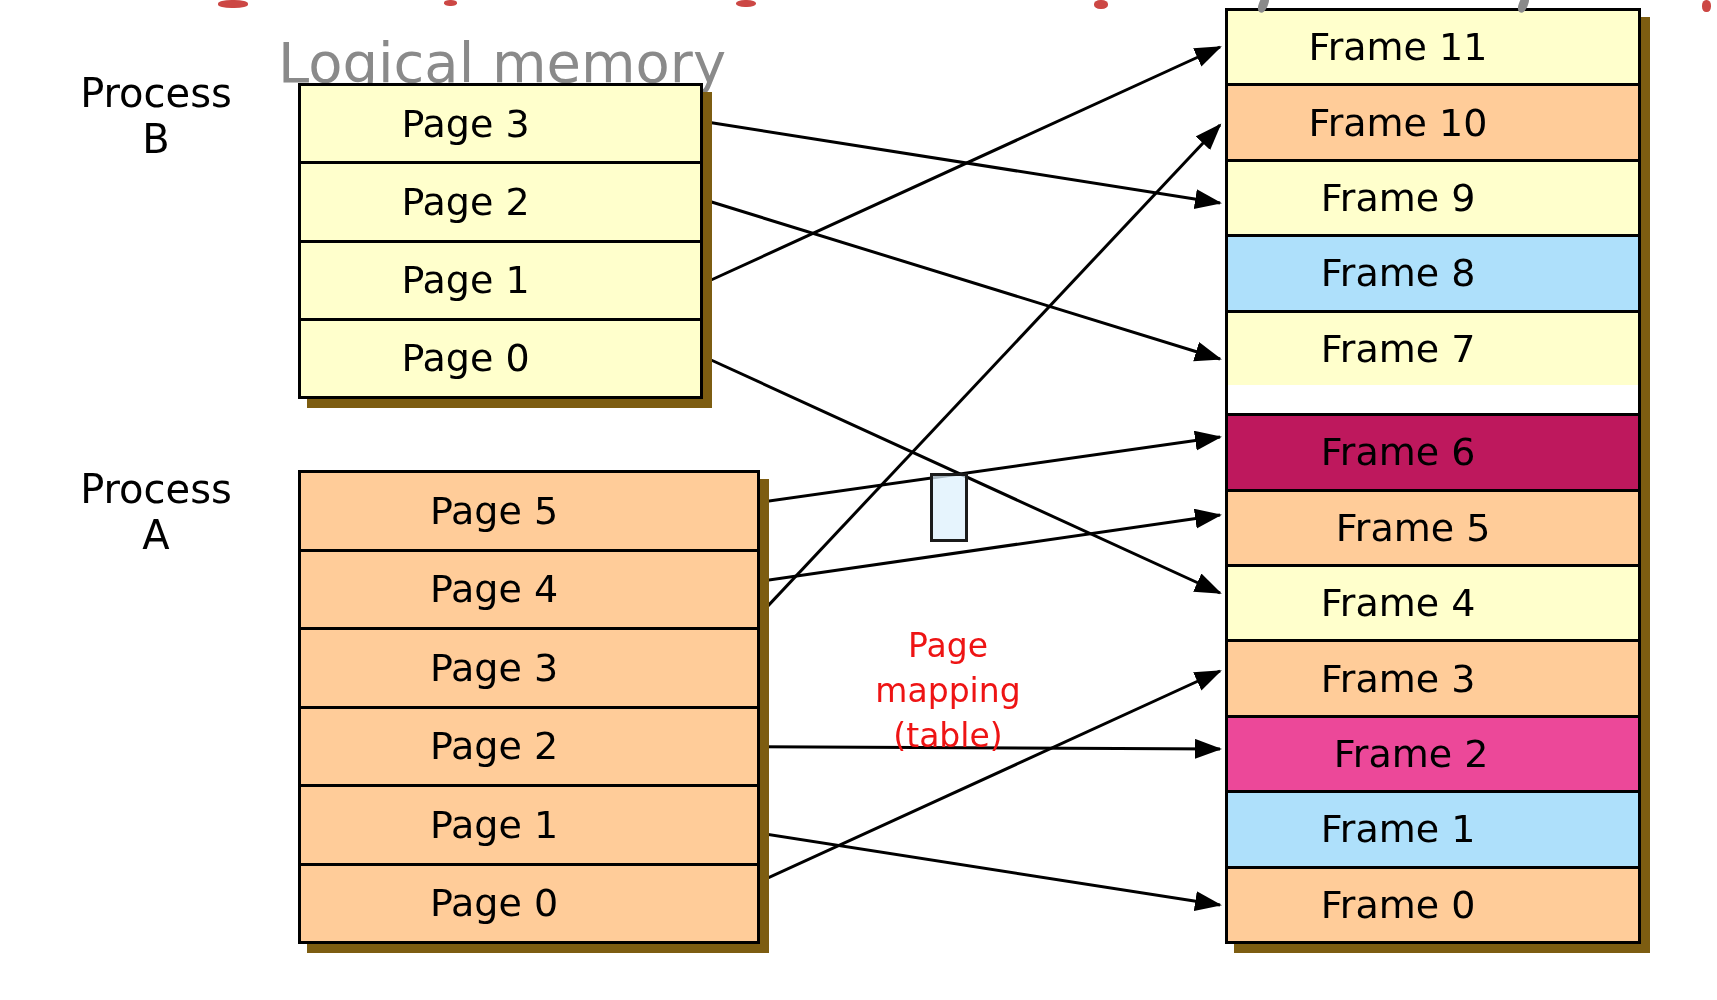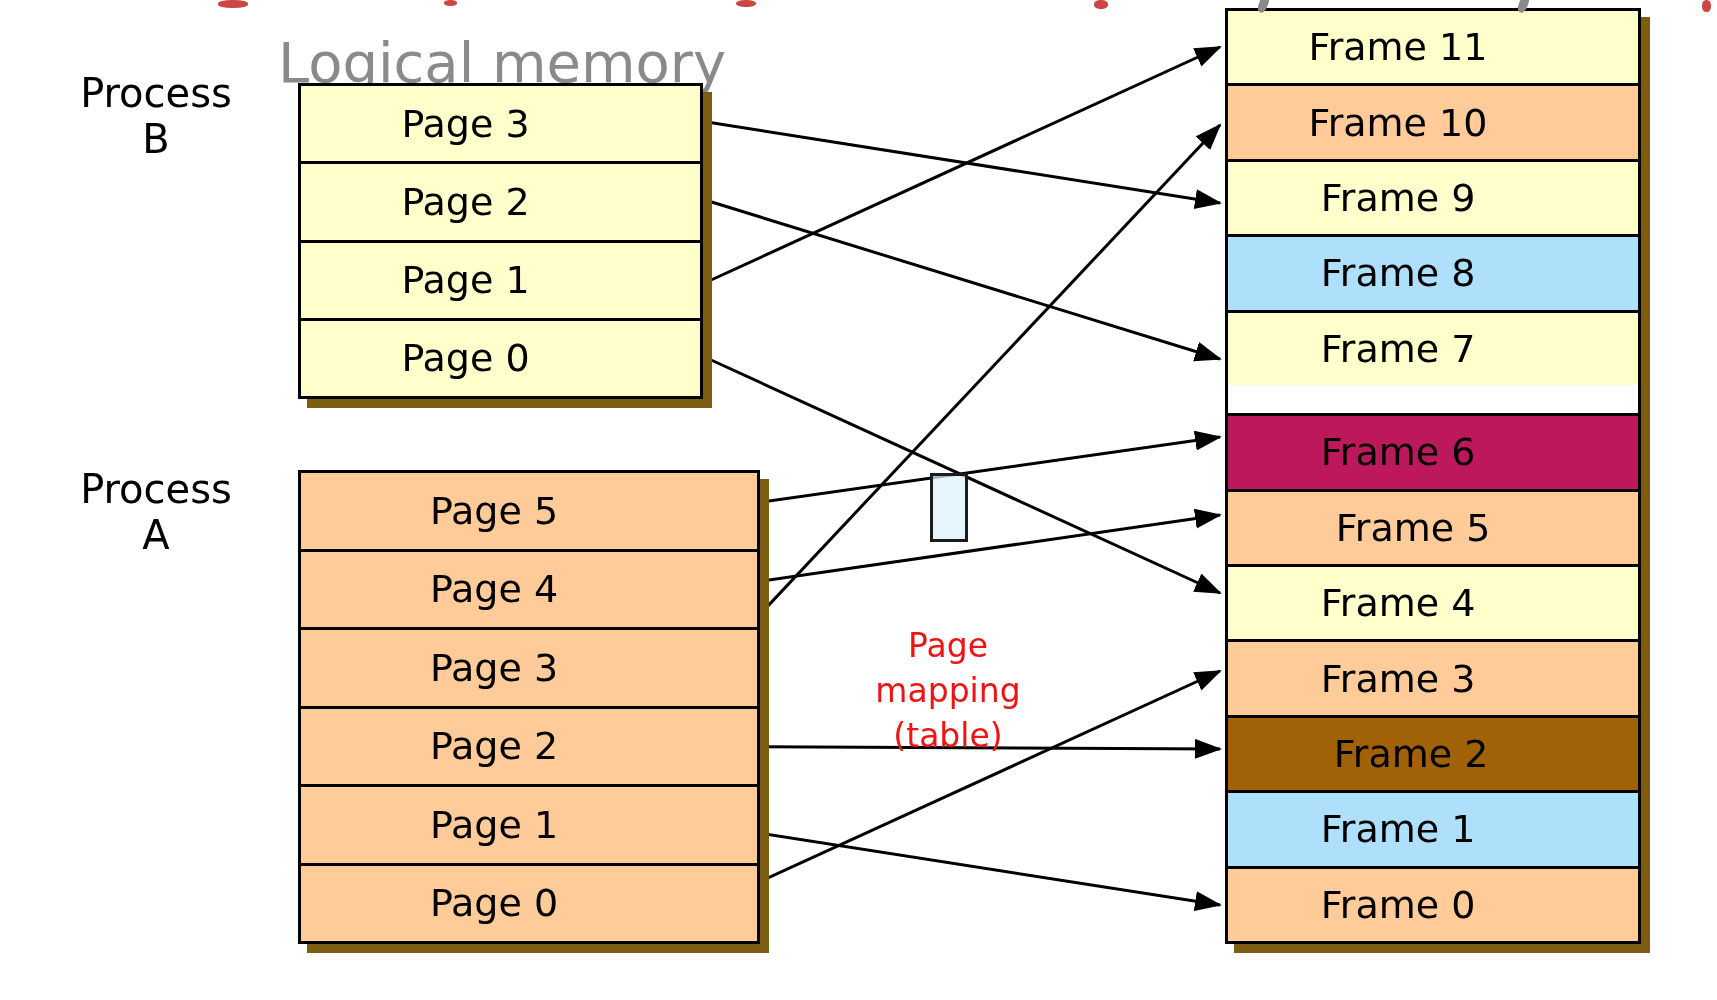--- a/index.html
+++ b/index.html
@@ -128,21 +128,21 @@
     </div>
     <div class="cell" style="background: rgb(255, 204, 153); padding-left: 30px;">
       <span>Frame 5</span>
     </div>
     <div class="cell" style="background: rgb(255, 255, 204);">
       <span>Frame 4</span>
     </div>
     <div class="cell" style="background: rgb(255, 204, 153);">
       <span>Frame 3</span>
     </div>
-    <div class="cell" style="background: #a16207; padding-left: 26px;">
+    <div class="cell" style="background: #ec4899; padding-left: 26px;">
       <span>Frame 2</span>
     </div>
     <div class="cell" style="background: rgb(174, 224, 251);">
       <span>Frame 1</span>
     </div>
     <div class="cell" style="background: rgb(255, 204, 153);">
       <span>Frame 0</span>
     </div>
   </div>
 

